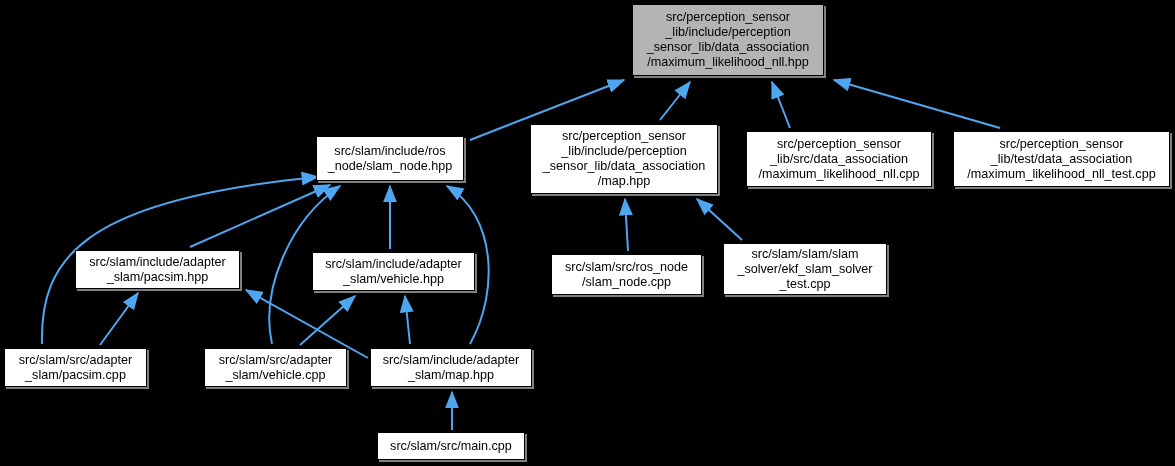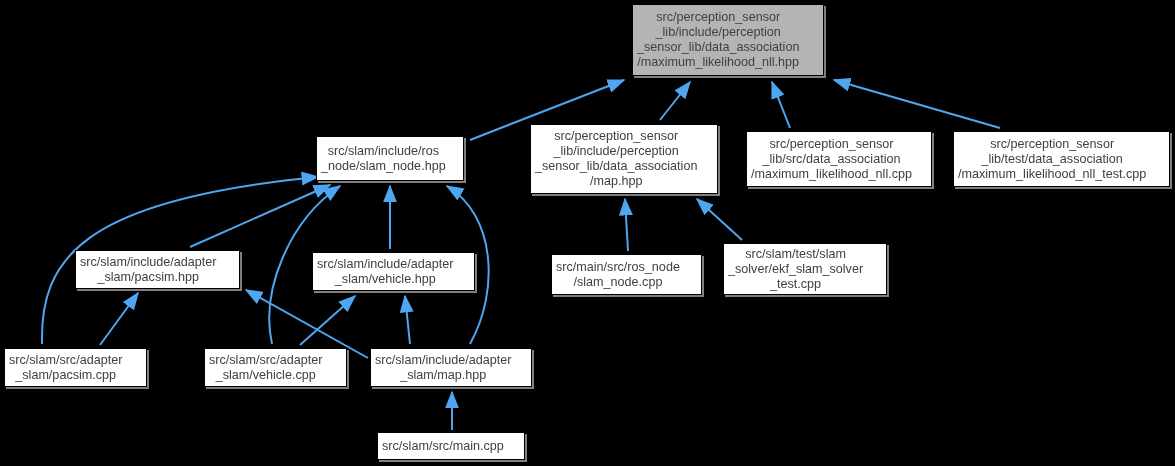--- a/index.html
+++ b/index.html
@@ -24,22 +24,23 @@
     display: block;
   }
   .node-box {
     position: absolute;
     box-sizing: border-box;
     background: #ffffff;
     border: 1px solid #000000;
     box-shadow: 2px 2px 0 0 rgba(128,128,128,1);
     display: flex;
     align-items: center;
+    justify-content: center;
     text-align: center;
-    color: #404040;
+    color: #000000;
     font-size: 12.6px;
     line-height: 15px;
     letter-spacing: 0px;
     white-space: pre-line;
     padding: 0 4px;
   }
   .node-box.root {
     background: #b4b4b4;
     border: 1px solid #000000;
   }
@@ -93,23 +94,23 @@
       <div class="node-box" style="left: 746px; top: 131px; width: 186px; height: 56px;"><span class="node-label">src/perception_sensor
 _lib/src/data_association
 /maximum_likelihood_nll.cpp</span></div>
       <div class="node-box" style="left: 953px; top: 131px; width: 217px; height: 56px;"><span class="node-label">src/perception_sensor
 _lib/test/data_association
 /maximum_likelihood_nll_test.cpp</span></div>
       <div class="node-box" style="left: 75px; top: 250px; width: 165px; height: 39px;"><span class="node-label">src/slam/include/adapter
 _slam/pacsim.hpp</span></div>
       <div class="node-box" style="left: 312px; top: 252px; width: 163px; height: 39px;"><span class="node-label">src/slam/include/adapter
 _slam/vehicle.hpp</span></div>
-      <div class="node-box" style="left: 551px; top: 254px; width: 151px; height: 41px;"><span class="node-label">src/main/src/ros_node
+      <div class="node-box" style="left: 551px; top: 254px; width: 151px; height: 41px;"><span class="node-label">src/slam/src/ros_node
 /slam_node.cpp</span></div>
-      <div class="node-box" style="left: 723px; top: 243px; width: 164px; height: 52px;"><span class="node-label">src/slam/test/slam
+      <div class="node-box" style="left: 723px; top: 243px; width: 164px; height: 52px;"><span class="node-label">src/slam/slam/slam
 _solver/ekf_slam_solver
 _test.cpp</span></div>
       <div class="node-box" style="left: 4px; top: 348px; width: 143px; height: 39px;"><span class="node-label">src/slam/src/adapter
 _slam/pacsim.cpp</span></div>
       <div class="node-box" style="left: 204px; top: 348px; width: 143px; height: 39px;"><span class="node-label">src/slam/src/adapter
 _slam/vehicle.cpp</span></div>
       <div class="node-box" style="left: 370px; top: 348px; width: 162px; height: 39px;"><span class="node-label">src/slam/include/adapter
 _slam/map.hpp</span></div>
       <div class="node-box" style="left: 377px; top: 432px; width: 148px; height: 28px;"><span class="node-label">src/slam/src/main.cpp</span></div>
     </div>

